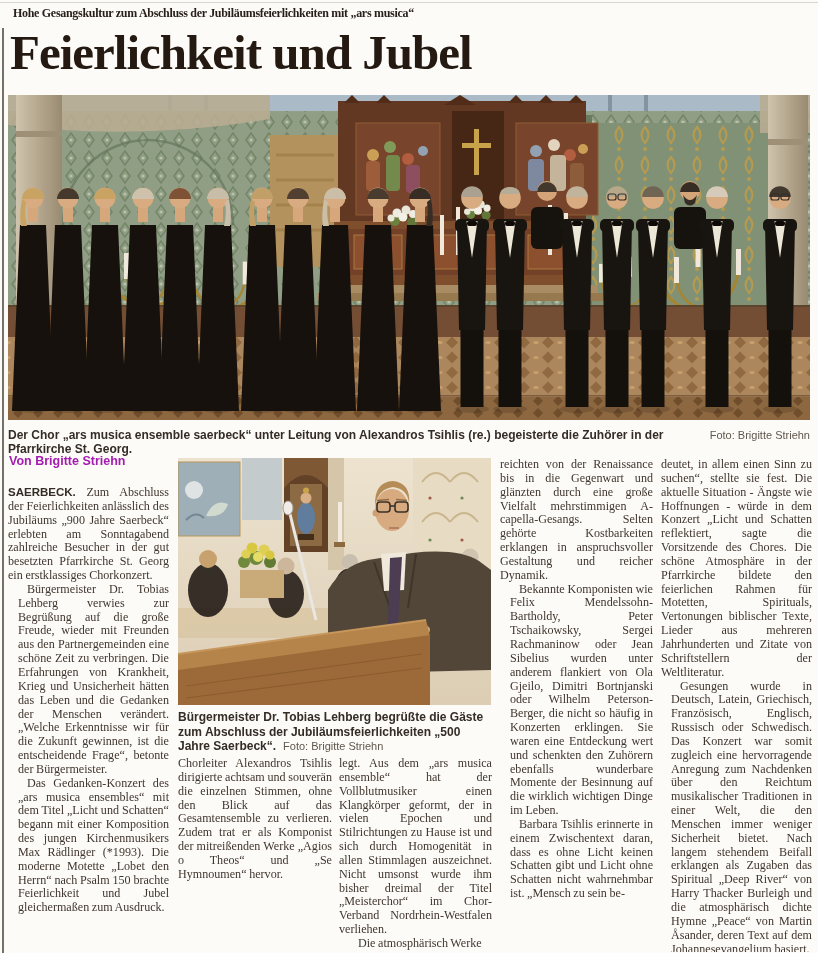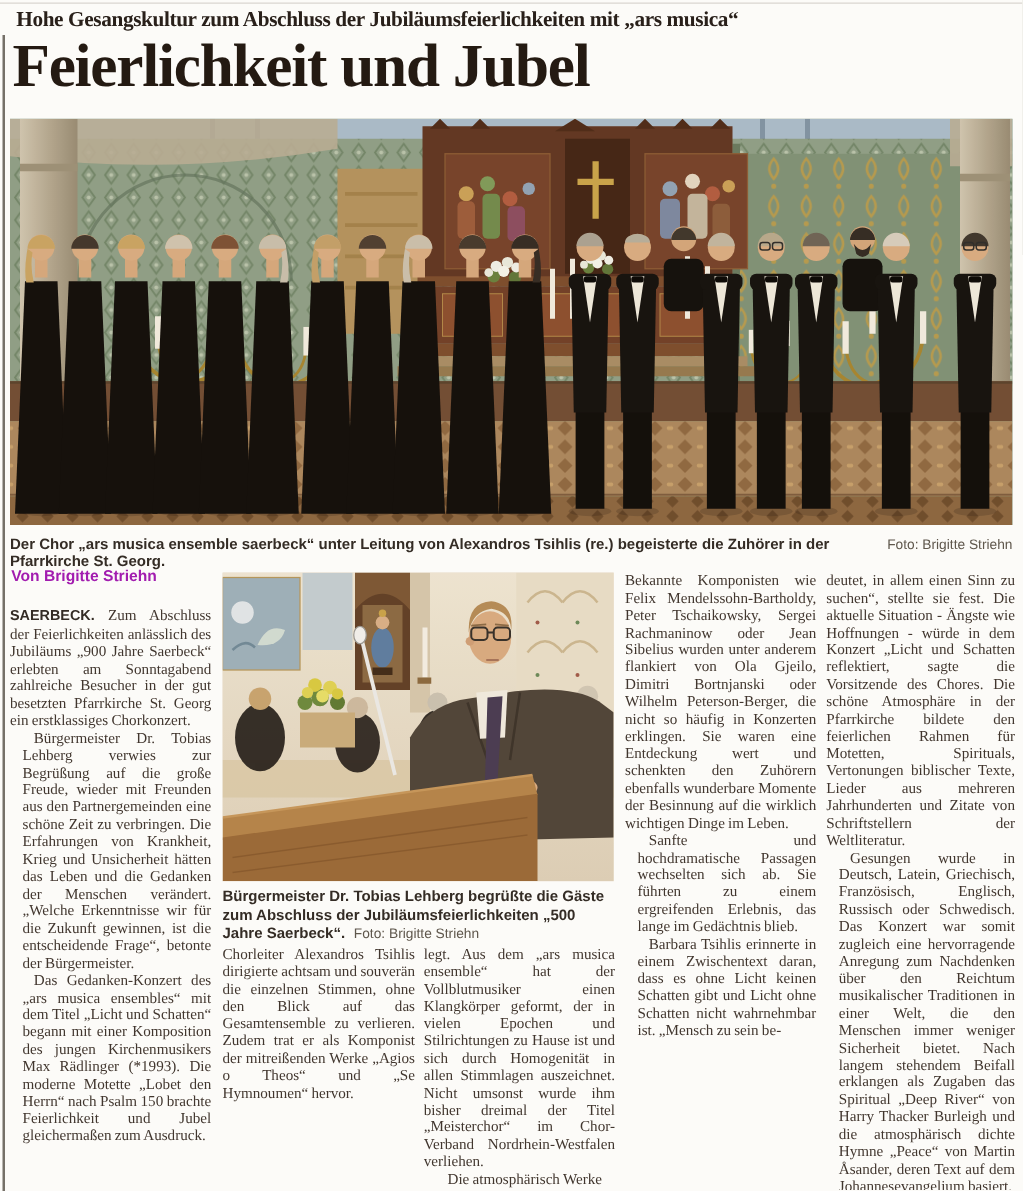--- a/index.html
+++ b/index.html
@@ -1,21 +1,21 @@
 <!DOCTYPE html>
 <html lang="de"><head>
 <meta charset="utf-8">
 <style>
   html,body{margin:0;padding:0;background:#e9e7e2;}
   .page{position:relative;width:818px;height:953px;background:#fcfbf8;overflow:hidden;
         font-family:"Liberation Serif",serif;color:#41362e;}
   .top-rule{position:absolute;left:0;top:2px;width:818px;height:1px;background:#d9d6d0;}
   .left-rule{position:absolute;left:2px;top:28px;width:2px;height:925px;background:#757068;}
   .kicker{position:absolute;left:13px;top:6px;font-family:"Liberation Serif",serif;
-          font-weight:700;font-size:17px;letter-spacing:-0.3px;color:#29201a;white-space:nowrap;}
+          font-weight:700;font-size:12px;letter-spacing:-0.3px;color:#29201a;white-space:nowrap;}
   .headline{position:absolute;left:10px;top:24px;font-family:"Liberation Serif",serif;
             font-weight:700;font-size:49px;letter-spacing:-1px;color:#241a12;white-space:nowrap;}
   .photo-main{position:absolute;left:8px;top:95px;width:802px;height:325px;overflow:hidden;background:#8d9f88;}
   .photo-main svg,.photo-inline svg{display:block;width:100%;height:100%;}
   .caption-main{position:absolute;left:8px;top:428px;width:802px;display:flex;
                 justify-content:space-between;align-items:baseline;
                 font-family:"Liberation Sans",sans-serif;font-weight:700;font-size:12px;color:#342c25;}
   .credit{font-family:"Liberation Sans",sans-serif;font-weight:400;font-size:11px;color:#5f574c;white-space:nowrap;}
   .byline{position:absolute;left:9px;top:454px;font-family:"Liberation Sans",sans-serif;
           font-weight:700;font-size:12.5px;color:#a21caf;}
@@ -416,21 +416,21 @@
     <p>Das Gedanken-Konzert des „ars musica ensembles“ mit dem Titel „Licht und Schatten“ begann mit einer Komposition des jungen Kirchenmusikers Max Rädlinger (*1993). Die moderne Motette „Lobet den Herrn“ nach Psalm 150 brachte Feierlichkeit und Jubel gleichermaßen zum Ausdruck.</p>
   </div>
   <div class="col" id="col2">
     <p>Chorleiter Alexandros Tsihlis dirigierte achtsam und souverän die einzelnen Stimmen, ohne den Blick auf das Gesamtensemble zu verlieren. Zudem trat er als Komponist der mitreißenden Werke „Agios o Theos“ und „Se Hymnoumen“ hervor.</p>
   </div>
   <div class="col" id="col3">
     <p>legt. Aus dem „ars musica ensemble“ hat der Vollblutmusiker einen Klangkörper geformt, der in vielen Epochen und Stilrichtungen zu Hause ist und sich durch Homogenität in allen Stimmlagen auszeichnet. Nicht umsonst wurde ihm bisher dreimal der Titel „Meisterchor“ im Chor-Verband Nordrhein-Westfalen verliehen.</p>
     <p>Die atmosphärisch Werke</p>
   </div>
   <div class="col" id="col4">
+    <p>reichten von der Renaissance bis in die Gegenwart und glänzten durch eine große Vielfalt mehrstimmigen A-capella-Gesangs. Selten gehörte Kostbarkeiten erklangen in anspruchsvoller Gestaltung und reicher Dynamik.</p>
     <p>Bekannte Komponisten wie Felix Mendelssohn-Bartholdy, Peter Tschaikowsky, Sergei Rachmaninow oder Jean Sibelius wurden unter anderem flankiert von Ola Gjeilo, Dimitri Bortnjanski oder Wilhelm Peterson-Berger, die nicht so häufig in Konzerten erklingen. Sie waren eine Entdeckung wert und schenkten den Zuhörern ebenfalls wunderbare Momente der Besinnung auf die wirklich wichtigen Dinge im Leben.</p>
-    <p>Sanfte und hochdramatische Passagen wechselten sich ab. Sie führten zu einem ergreifenden Erlebnis, das lange im Gedächtnis blieb.</p>
     <p>Barbara Tsihlis erinnerte in einem Zwischentext daran, dass es ohne Licht keinen Schatten gibt und Licht ohne Schatten nicht wahrnehmbar ist. „Mensch zu sein be-</p>
   </div>
   <div class="col" id="col5">
     <p>deutet, in allem einen Sinn zu suchen“, stellte sie fest. Die aktuelle Situation - Ängste wie Hoffnungen - würde in dem Konzert „Licht und Schatten reflektiert, sagte die Vorsitzende des Chores. Die schöne Atmosphäre in der Pfarrkirche bildete den feierlichen Rahmen für Motetten, Spirituals, Vertonungen biblischer Texte, Lieder aus mehreren Jahrhunderten und Zitate von Schriftstellern der Weltliteratur.</p>
     <p>Gesungen wurde in Deutsch, Latein, Griechisch, Französisch, Englisch, Russisch oder Schwedisch. Das Konzert war somit zugleich eine hervorragende Anregung zum Nachdenken über den Reichtum musikalischer Traditionen in einer Welt, die den Menschen immer weniger Sicherheit bietet. Nach langem stehendem Beifall erklangen als Zugaben das Spiritual „Deep River“ von Harry Thacker Burleigh und die atmosphärisch dichte Hymne „Peace“ von Martin Åsander, deren Text auf dem Johannesevangelium basiert.</p>
   </div>
 </div>
 
 </body></html>

